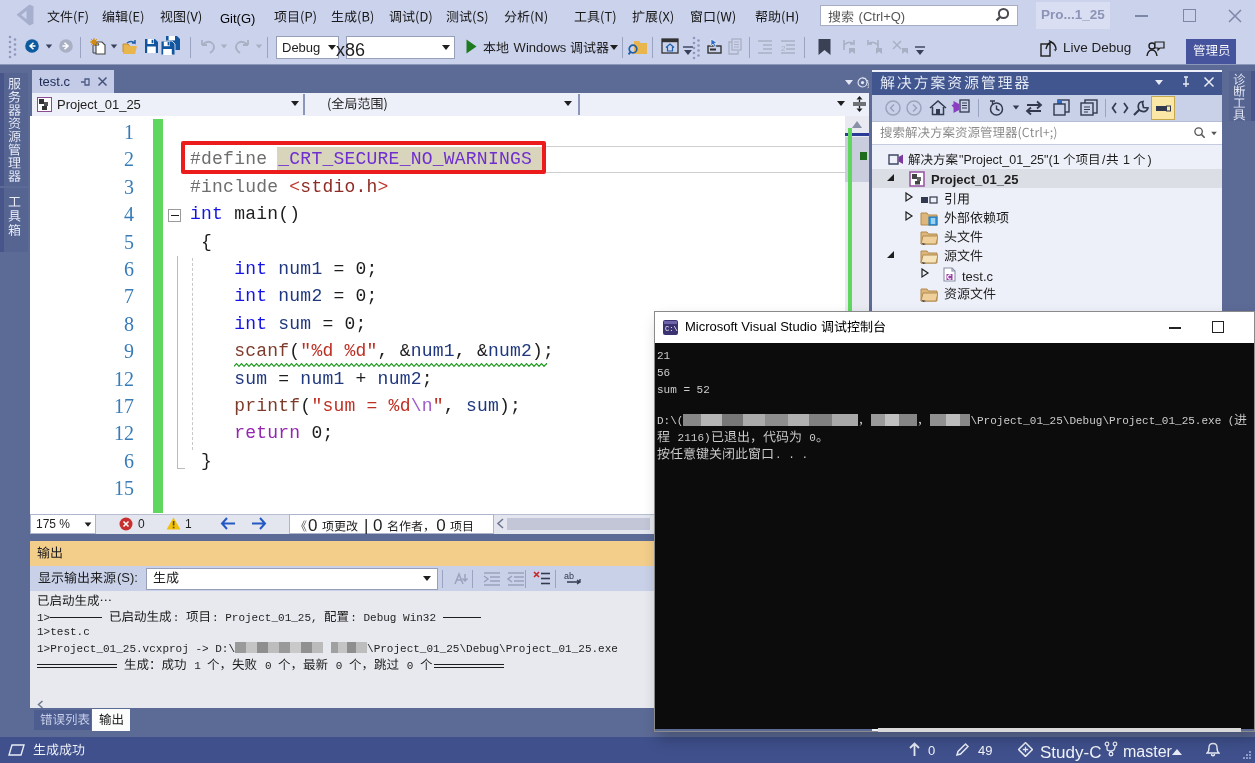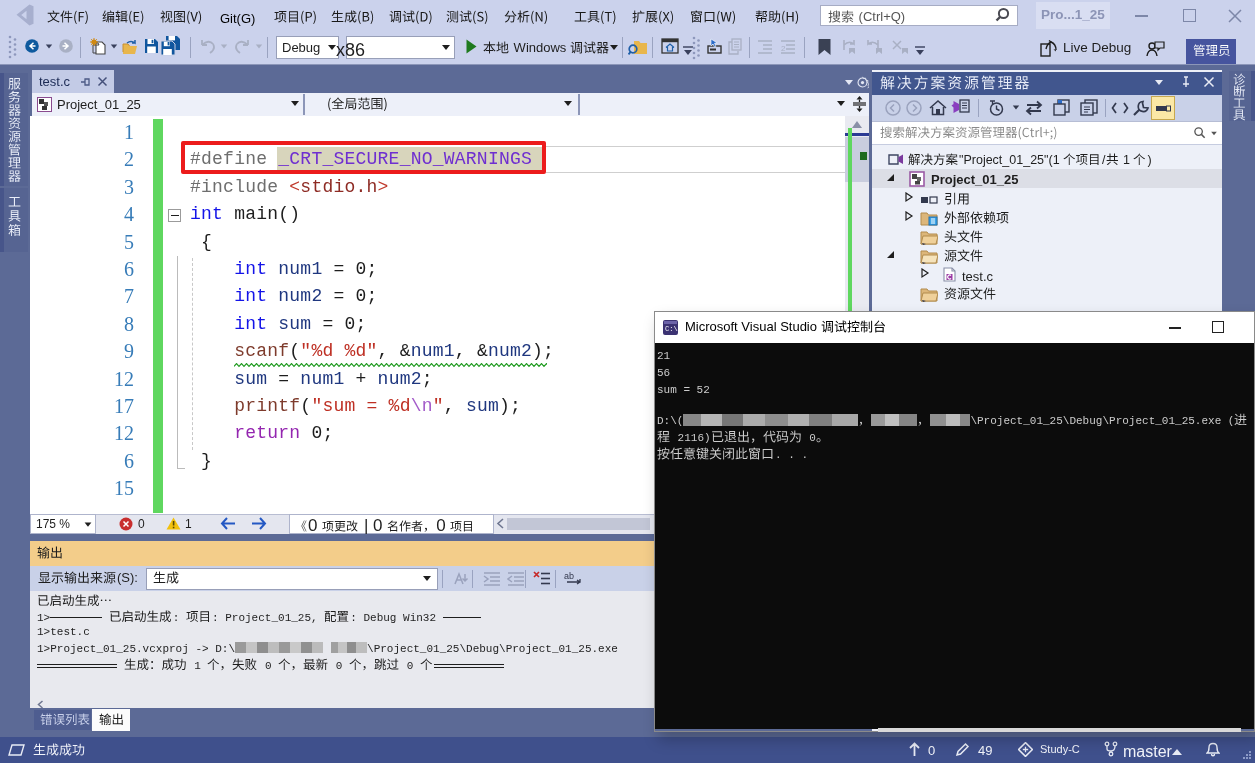--- a/index.html
+++ b/index.html
@@ -728,21 +728,21 @@
   </svg>
 <div class="a" style="left:928px;top:743px;font-size:13px;color:#F2F4FA">0</div>
 <svg class="a" style="left:955px;top:742px" width="15" height="15" viewBox="0 0 15 15">
     <path d="M2 13 L3 9.5 L10.5 2 L13 4.5 L5.5 12 Z" fill="none" stroke="#E8EBF5" stroke-width="1.5"></path>
   </svg>
 <div class="a" style="left:978px;top:743px;font-size:13px;color:#F2F4FA">49</div>
 <svg class="a" style="left:1018px;top:742px" width="15" height="15" viewBox="0 0 15 15">
     <rect x="2.6" y="2.6" width="9.8" height="9.8" fill="none" stroke="#E8EBF5" stroke-width="1.5" transform="rotate(45 7.5 7.5)"></rect>
     <path d="M7.5 4.8 v5.4 M4.8 7.5 h5.4" stroke="#E8EBF5" stroke-width="1.3"></path>
   </svg>
-<div class="a" style="left:1040px;top:743px;font-size:11px;color:#F2F4FA">Study-C</div>
+<div class="a" style="left:1040px;top:743px;font-size:17px;color:#F2F4FA">Study-C</div>
 <svg class="a" style="left:1103px;top:741px" width="16" height="16" viewBox="0 0 16 16">
     <circle cx="4" cy="3" r="1.8" fill="none" stroke="#E8EBF5" stroke-width="1.3"></circle>
     <circle cx="12" cy="3" r="1.8" fill="none" stroke="#E8EBF5" stroke-width="1.3"></circle>
     <circle cx="8" cy="13" r="1.8" fill="none" stroke="#E8EBF5" stroke-width="1.3"></circle>
     <path d="M4 5 v3 q0 2 4 2 q-4 0 -4 -2 M12 5 q0 5 -4 5 M8 10 v1.2" fill="none" stroke="#E8EBF5" stroke-width="1.3"></path>
   </svg>
 <div class="a" style="left:1123px;top:743px;font-size:16px;color:#F2F4FA">master</div>
 <div class="a" style="left:1172px;top:749px;width:0;height:0;border-left:5px solid transparent;border-right:5px solid transparent;border-bottom:6px solid #E8EBF5"></div>
 <svg class="a" style="left:1206px;top:742px" width="14" height="15" viewBox="0 0 14 15">
     <path d="M7 1.5 q4 0 4 4 q0 4 2 5.5 H1 q2 -1.5 2 -5.5 q0 -4 4 -4 M5.5 12 q0 1.8 1.5 1.8 q1.5 0 1.5 -1.8" fill="none" stroke="#E8EBF5" stroke-width="1.4"></path>

